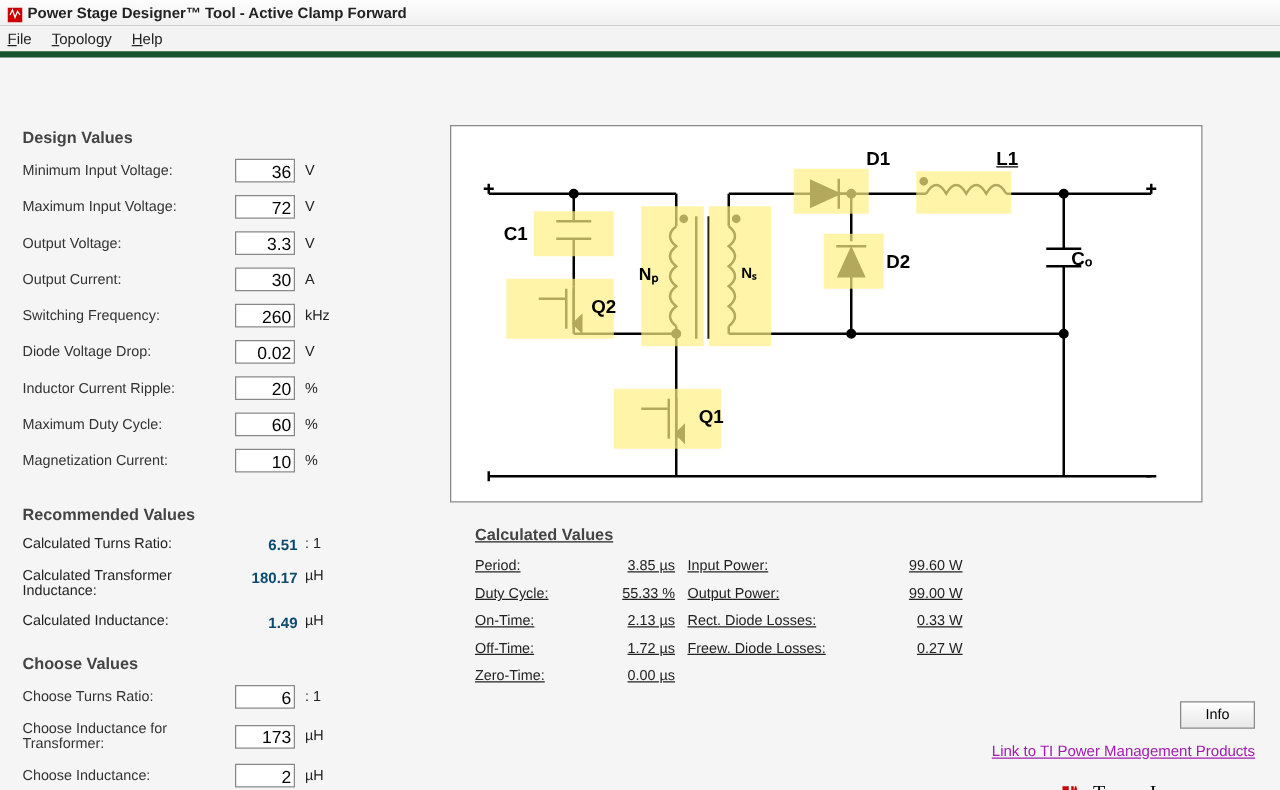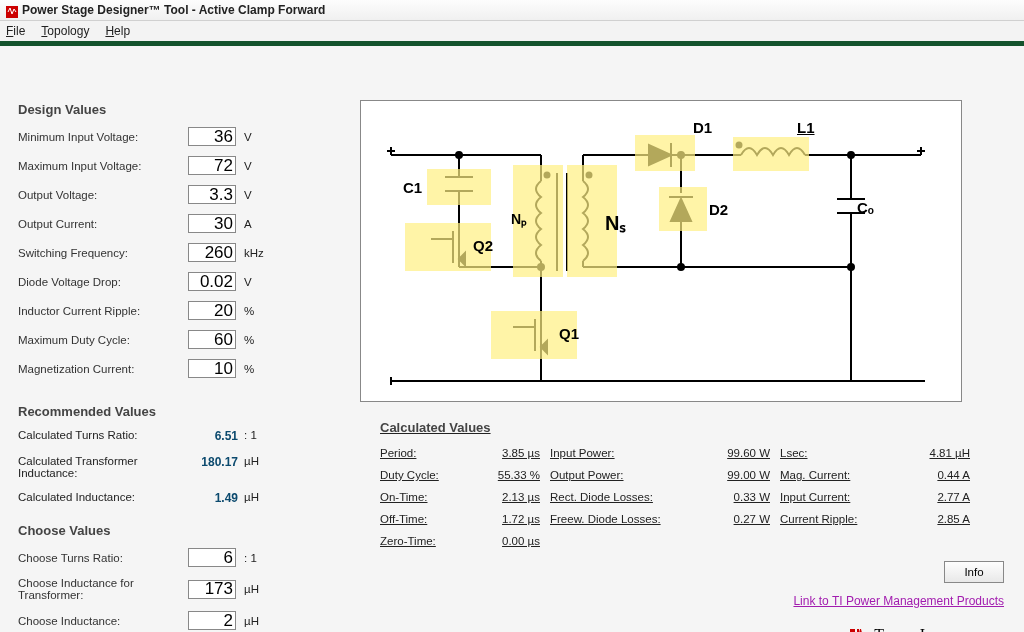--- a/index.html
+++ b/index.html
@@ -53,21 +53,21 @@
   }
   .design-values .label,
   .choose-values .label {
     width: 170px;
     font-size: 11.5px;
     color: #333;
   }
   .design-values input,
   .choose-values input {
     width: 42px; height: 15px;
-    font-size: 17px;
+    font-size: 14px;
     text-align: right;
     padding: 1px 2px;
     border: 1px solid #888;
     background: #fff;
   }
   .unit {
     margin-left: 8px;
     width: 30px;
     font-size: 11.5px;
   }
@@ -365,21 +365,21 @@
           <circle cx="320" cy="166" r="3" fill="#000"></circle>
           <circle cx="490" cy="54" r="3" fill="#000"></circle>
           <circle cx="490" cy="166" r="3" fill="#000"></circle>
         </g>
       </svg>
 
       <div class="comp-label" style="left:42px; top:78px;">C1</div>
       <div class="comp-label" style="left:112px; top:136px;">Q2</div>
       <div class="comp-label" style="left:198px; top:224px;">Q1</div>
       <div class="comp-label" style="left:150px; top:108px; font-size:14px;">Nₚ</div>
-      <div class="comp-label" style="left:244px; top:108px; font-size:20px;">Nₛ</div>
+      <div class="comp-label" style="left:232px; top:108px; font-size:12px;">Nₛ</div>
       <div class="comp-label" style="left:332px; top:18px;">D1</div>
       <div class="comp-label" style="left:348px; top:100px;">D2</div>
       <div class="comp-label" style="left:436px; top:18px;text-decoration:underline;">L1</div>
       <div class="comp-label" style="left:496px; top:98px;">Cₒ</div>
     </div>
 
     <div class="calculated">
       <div class="calc-title">Calculated Values</div>
       <div class="calc-cols">
         <div class="calc-col" id="cc1">
@@ -413,38 +413,20 @@
               <div>Output Power:</div>
               <div class="cval">99.00  W</div>
             </div>
             <div class="crow">
               <div>Rect. Diode Losses:</div>
               <div class="cval">0.33  W</div>
             </div>
             <div class="crow">
               <div>Freew. Diode Losses:</div>
               <div class="cval">0.27  W</div>
-            </div>
-          </div>
-        <div class="calc-col" id="cc3">
-            <div class="crow">
-              <div>Lsec:</div>
-              <div class="cval">4.81 µH</div>
-            </div>
-            <div class="crow">
-              <div>Mag. Current:</div>
-              <div class="cval">0.44  A</div>
-            </div>
-            <div class="crow">
-              <div>Input Current:</div>
-              <div class="cval">2.77  A</div>
-            </div>
-            <div class="crow">
-              <div>Current Ripple:</div>
-              <div class="cval">2.85  A</div>
             </div>
           </div>
       </div>
     </div>
   </div>
 
   <button class="info-btn">Info</button>
   <div class="link-ti">Link to TI Power Management Products</div>
   <div class="ti-logo">
     <svg width="20" height="16" viewBox="0 0 20 16">

